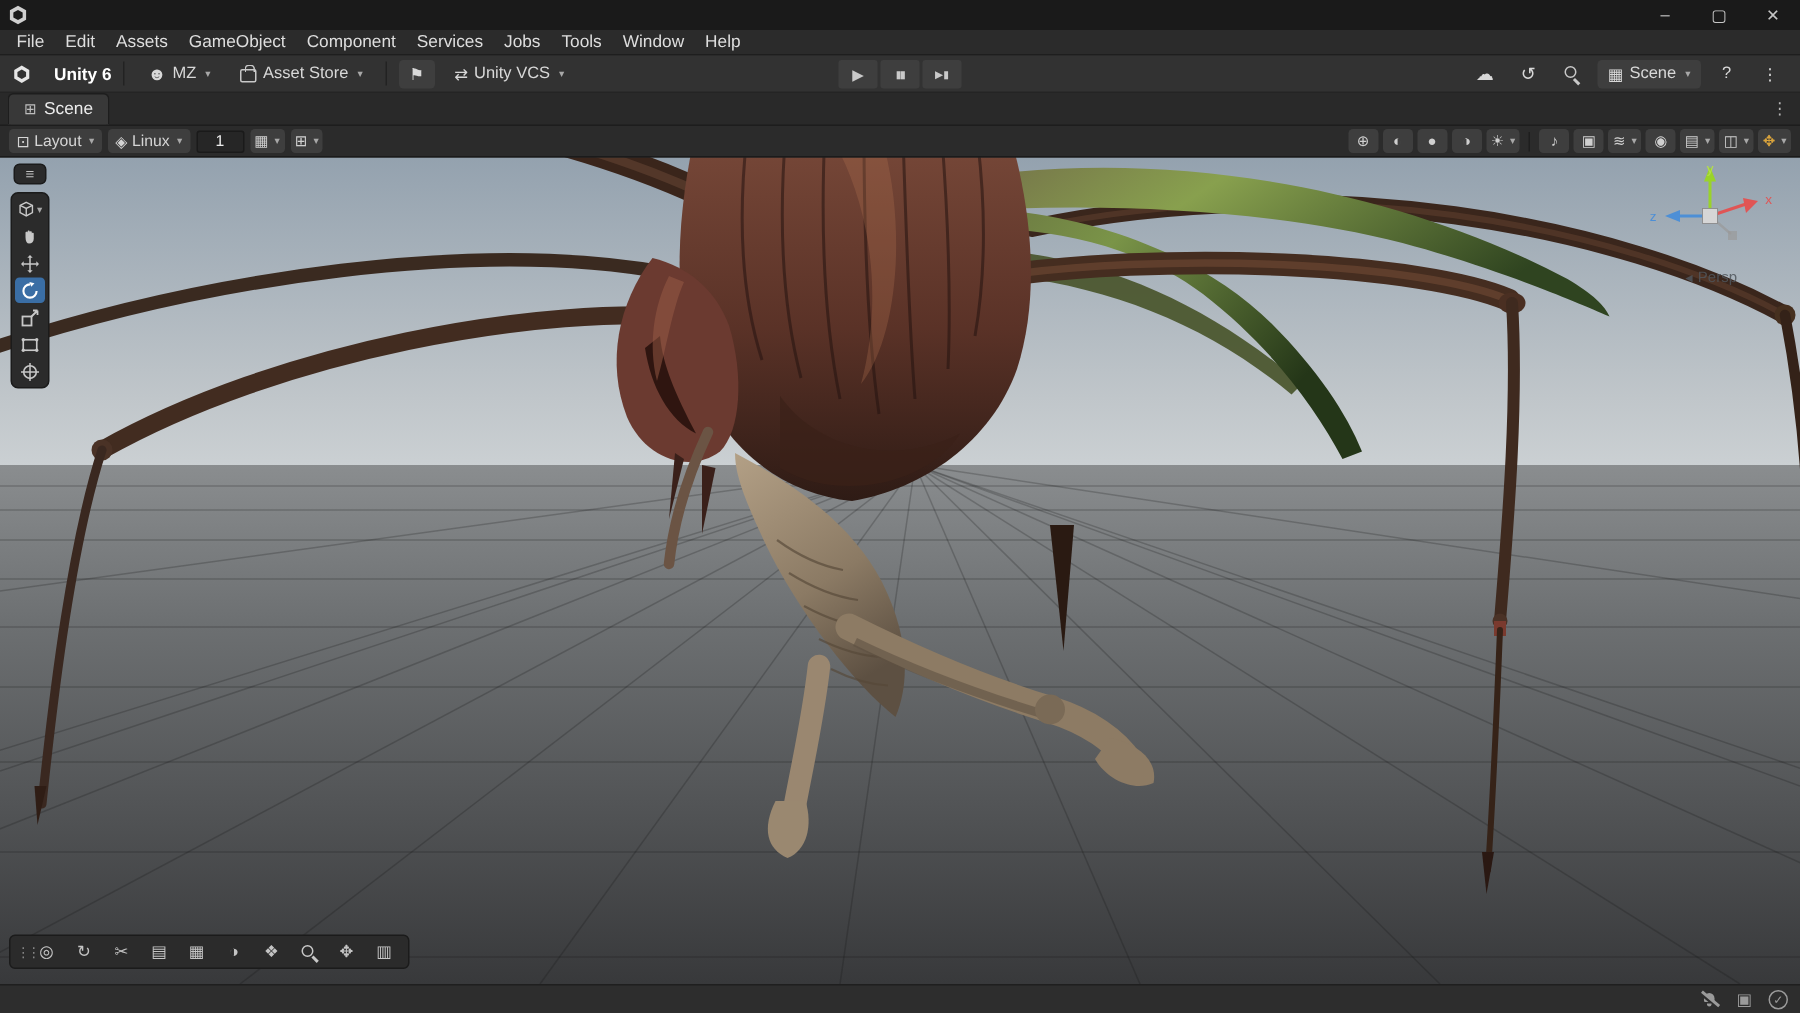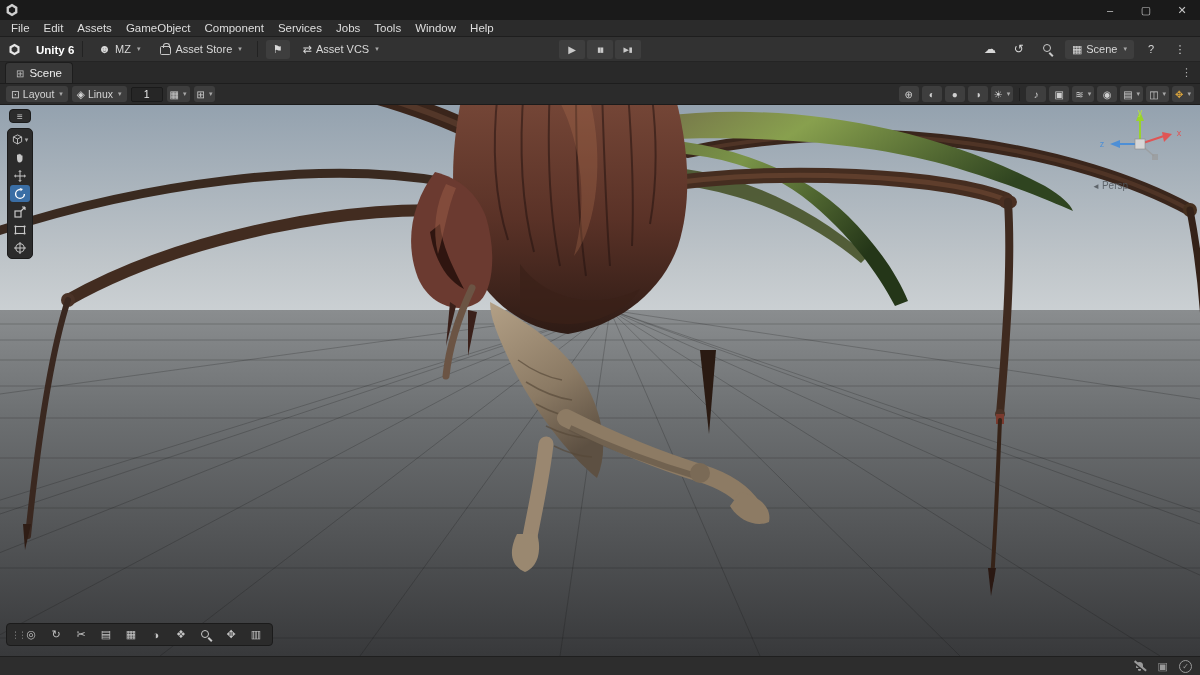--- a/index.html
+++ b/index.html
@@ -59,21 +59,21 @@
 
   
   .tool-strip{position:absolute;left:7px;top:25px;z-index:6;display:flex;flex-direction:column;gap:5px;align-items:center}
   .strip-box{background:#2b2b2b;border:1px solid #1b1b1b;border-radius:5px;display:flex;flex-direction:column;padding:2px;gap:1px}
   .tool{width:20px;height:17px;display:flex;align-items:center;justify-content:center;border-radius:3px;color:#c8c8c8;font-size:10px}
   .tool.active{background:#3a6ea5;color:#fff}
   .hamb{width:22px;height:14px;display:flex;align-items:center;justify-content:center;background:#2b2b2b;border:1px solid #1b1b1b;border-radius:4px;color:#c2c2c2;font-size:10px}
 
   
   .axis-gizmo{position:absolute;right:12px;top:22px;width:96px;height:92px;z-index:5}
-  .persp{position:absolute;left:0;right:0;top:74px;text-align:left;font-size:10px;color:rgba(80,86,92,.85)}
+  .persp{position:absolute;left:0;right:0;top:74px;text-align:center;font-size:10px;color:rgba(80,86,92,.85)}
   .persp .arr{font-size:8px;margin-right:2px}
 
   
   .bottom-tools{position:absolute;left:6px;bottom:10px;height:23px;background:#2b2b2b;border:1px solid #1b1b1b;border-radius:4px;display:flex;align-items:center;padding:1px 4px;gap:1px;z-index:6}
   .btool{width:24px;height:19px;display:flex;align-items:center;justify-content:center;color:#c4c4c4;font-size:11px;border-radius:3px}
   .grip{color:#8a8a8a;font-size:9px;width:7px;letter-spacing:-2px}
 
   
   .statusbar{height:19px;background:#2d2d2d;border-top:1px solid #1f1f1f;display:flex;align-items:center;padding:0 8px}
   .status-right{margin-left:auto;display:flex;gap:11px;align-items:center}
@@ -135,21 +135,21 @@
         <span class="bag-css"></span>
         <span>Asset Store</span>
         <span class="dd">▾</span>
       </span>
       <span class="tb-sep"></span>
       <span class="btn sq">
         <span>⚑</span>
       </span>
       <span class="btn ghost">
         <span>⇄</span>
-        <span>Asset VCS</span>
+        <span>Unity VCS</span>
         <span class="dd">▾</span>
       </span>
     </div>
 
     <div class="tb-center">
       <span class="play-btn" style="font-size:10px">▶</span>
       <span class="play-btn" style="font-size:7px;letter-spacing:-1px">▮▮</span>
       <span class="play-btn" style="font-size:7px">▶▮</span>
     </div>
 

